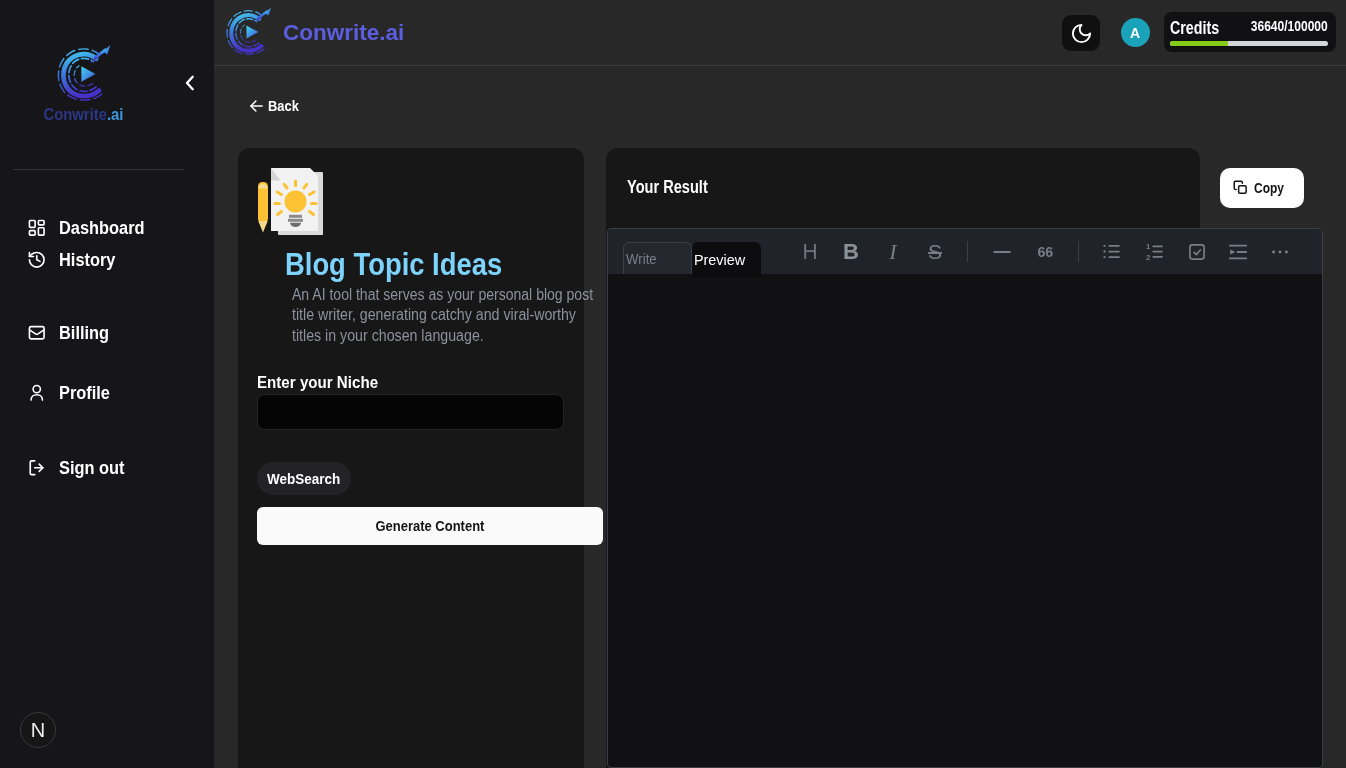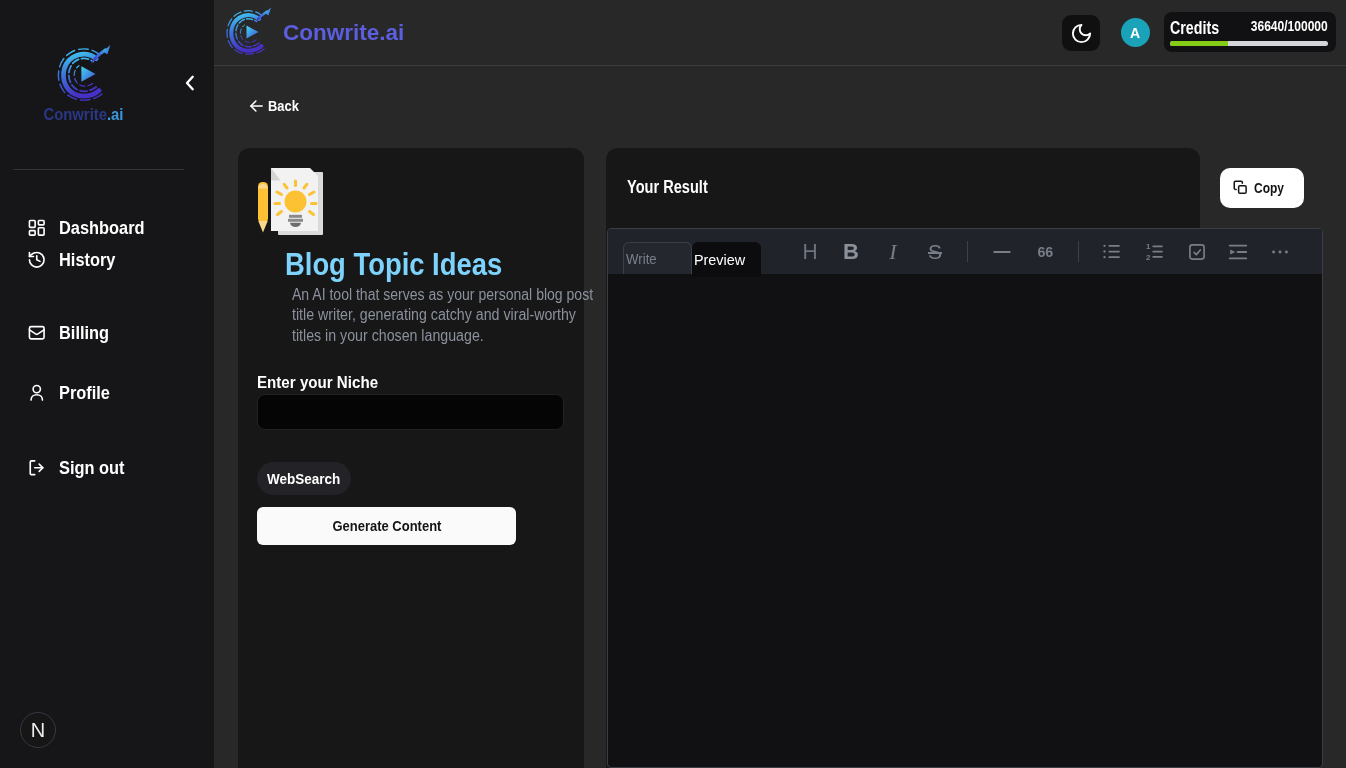--- a/index.html
+++ b/index.html
@@ -189,21 +189,21 @@
   <div class="abs" style="left:19px; top:137px; font-size:16px; line-height:20.3px; color:#8b919d;margin-left:35px;">
     <span class="cx" style="transform:scaleX(0.877)">An AI tool that serves as your personal blog post</span><br>
     <span class="cx" style="transform:scaleX(0.887)">title writer, generating catchy and viral-worthy</span><br>
     <span class="cx" style="transform:scaleX(0.887)">titles in your chosen language.</span>
   </div>
   <div class="abs" style="left:19px; top:225px; font-size:16.5px; font-weight:bold; color:#fff;"><span class="cx" style="transform:scaleX(0.917)">Enter your Niche</span></div>
   <div class="abs" style="left:19px; top:246px; width:307px; height:36px; background:#050505; border:1px solid #222226; border-radius:8px;"></div>
   <div class="abs" style="left:19px; top:314px; width:93.5px; height:33px; background:#232327; border-radius:17px; display:flex; align-items:center; justify-content:center; color:#fff; font-size:15px; font-weight:bold;">
       <span class="cc" style="transform:scaleX(0.9)">WebSearch</span>
     </div>
-  <div class="abs" style="left:19px; top:359px; width:259px; height:37.5px; background:#fafafa; border-radius:6px; display:flex; align-items:center; justify-content:center; color:#141414; font-size:15px; font-weight:bold;">
+  <div class="abs" style="left:19px; top:359px; width:346px; height:37.5px; background:#fafafa; border-radius:6px; display:flex; align-items:center; justify-content:center; color:#141414; font-size:15px; font-weight:bold;">
       <span class="cc" style="transform:scaleX(0.866)">Generate Content</span>
     </div>
 </div>
 
 <div id="rightcard">
   <div class="abs" style="left:21.5px; top:29px; color:#fff; font-size:18px; font-weight:bold;"><span class="cx" style="transform:scaleX(0.81)">Your Result</span></div>
   <div id="copybtn">
     <svg width="15" height="15" viewBox="0 0 24 24" fill="none" stroke="#141414" stroke-width="2.4" stroke-linecap="round" stroke-linejoin="round" style="margin-right:6px">
         <rect x="9" y="9" width="12" height="12" rx="2"></rect>
         <path d="M5 15H4a2 2 0 0 1-2-2V4a2 2 0 0 1 2-2h9a2 2 0 0 1 2 2v1"></path>

